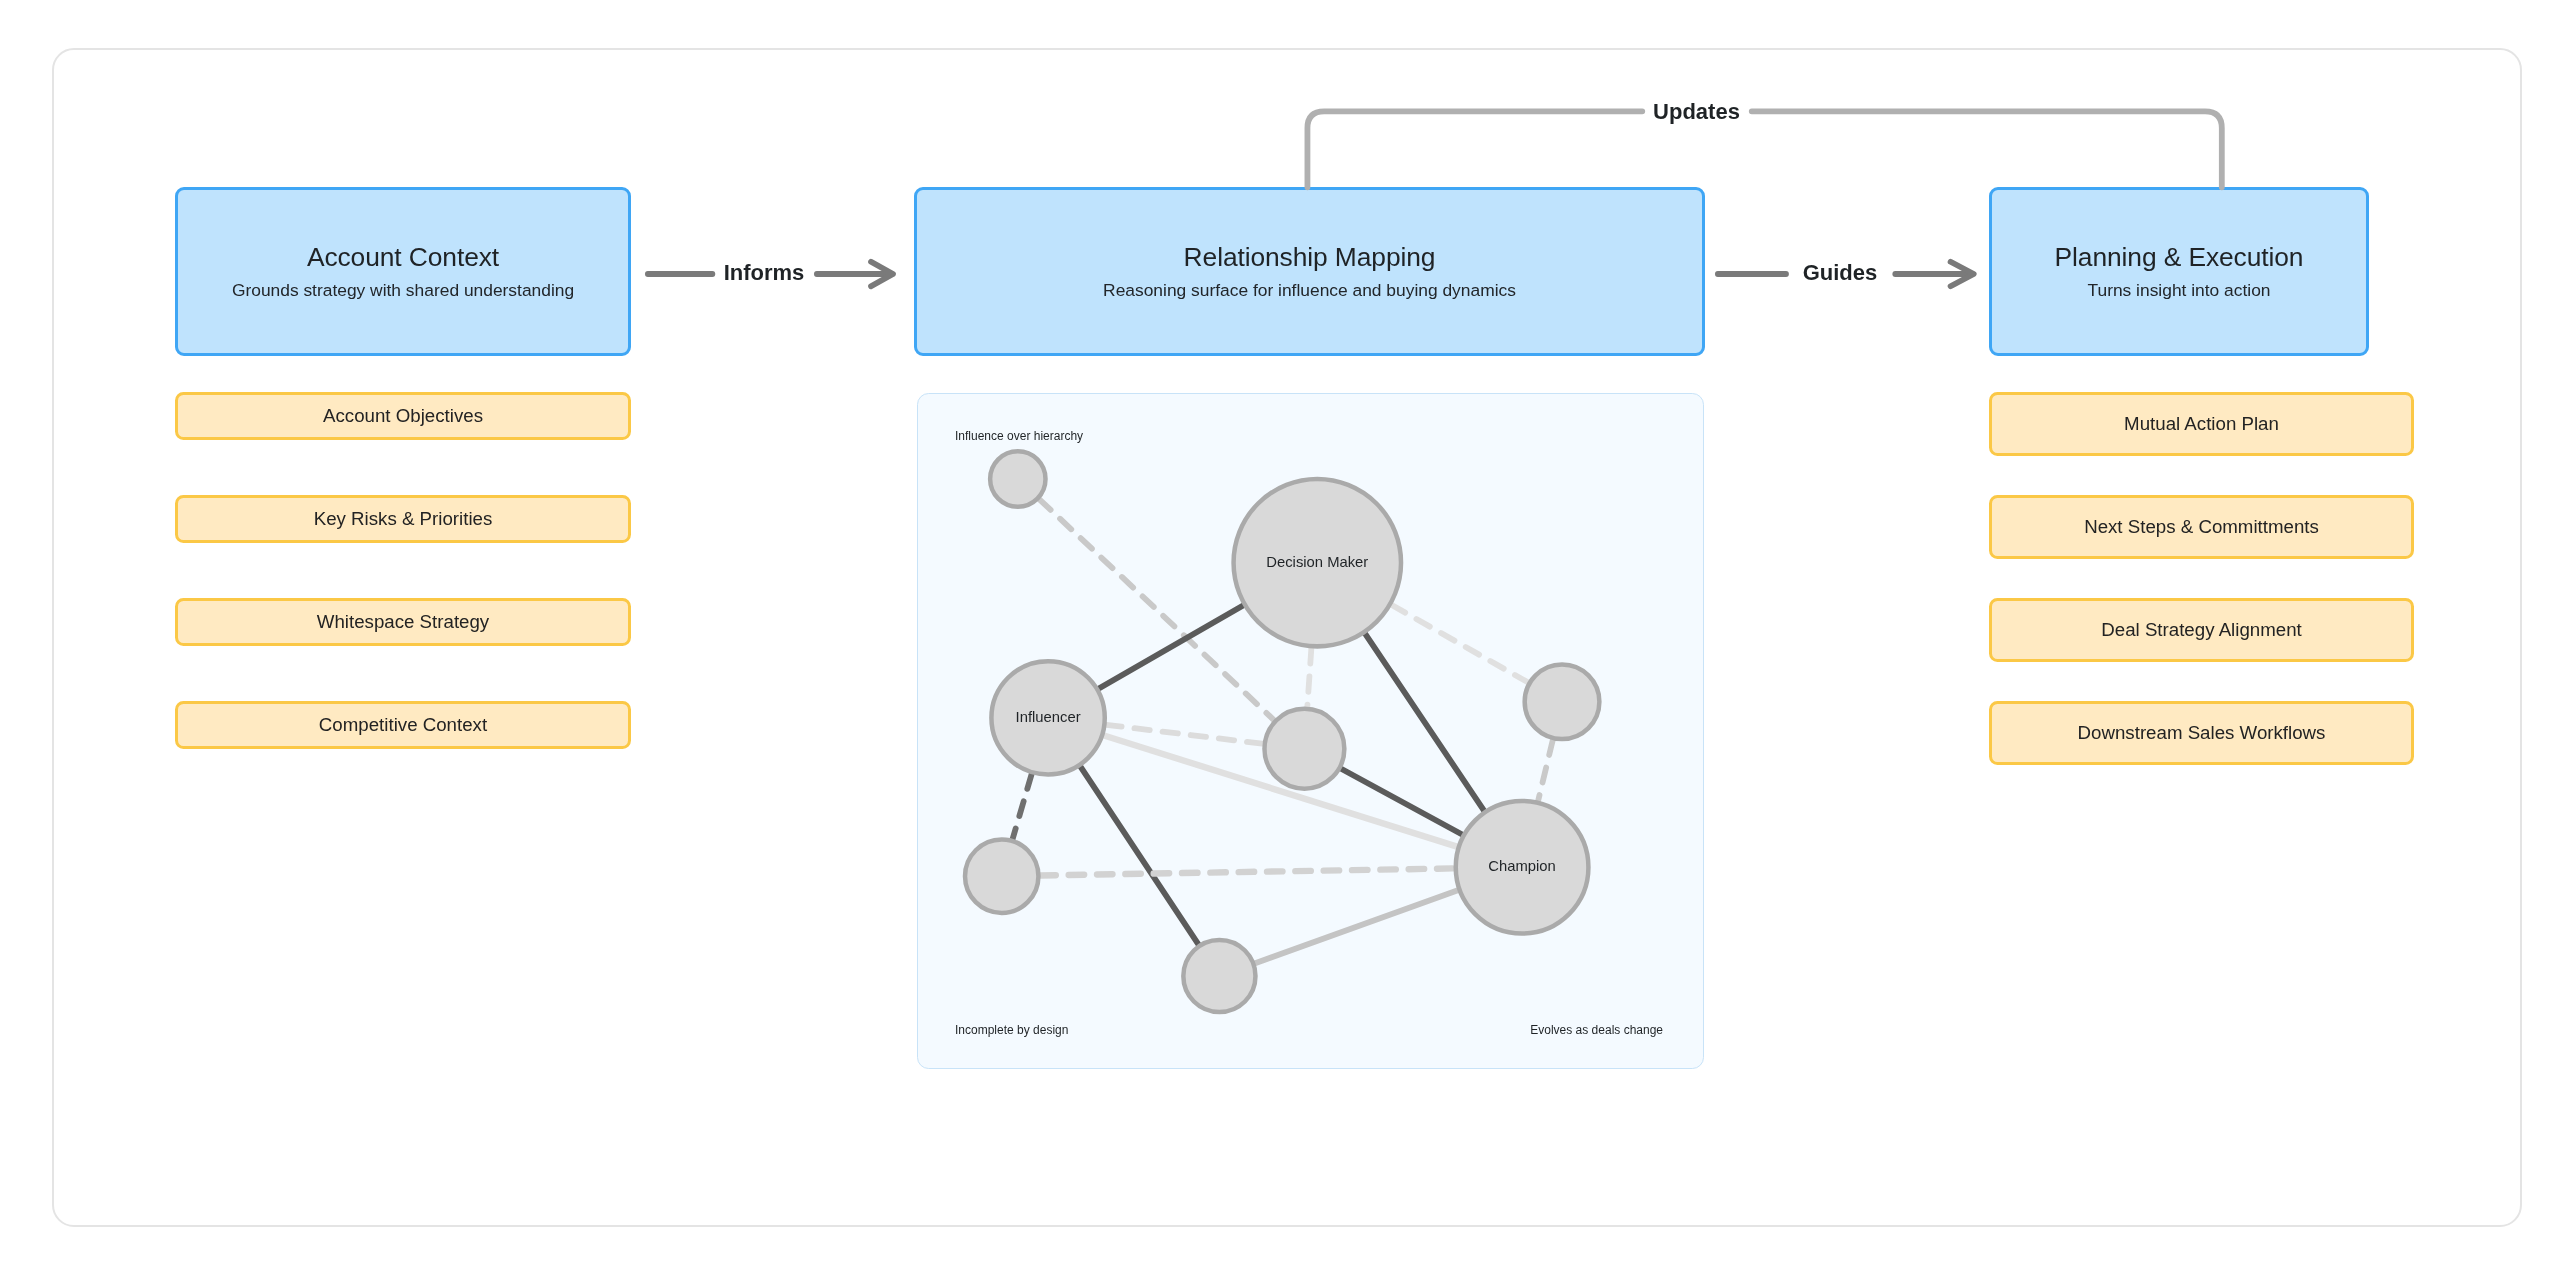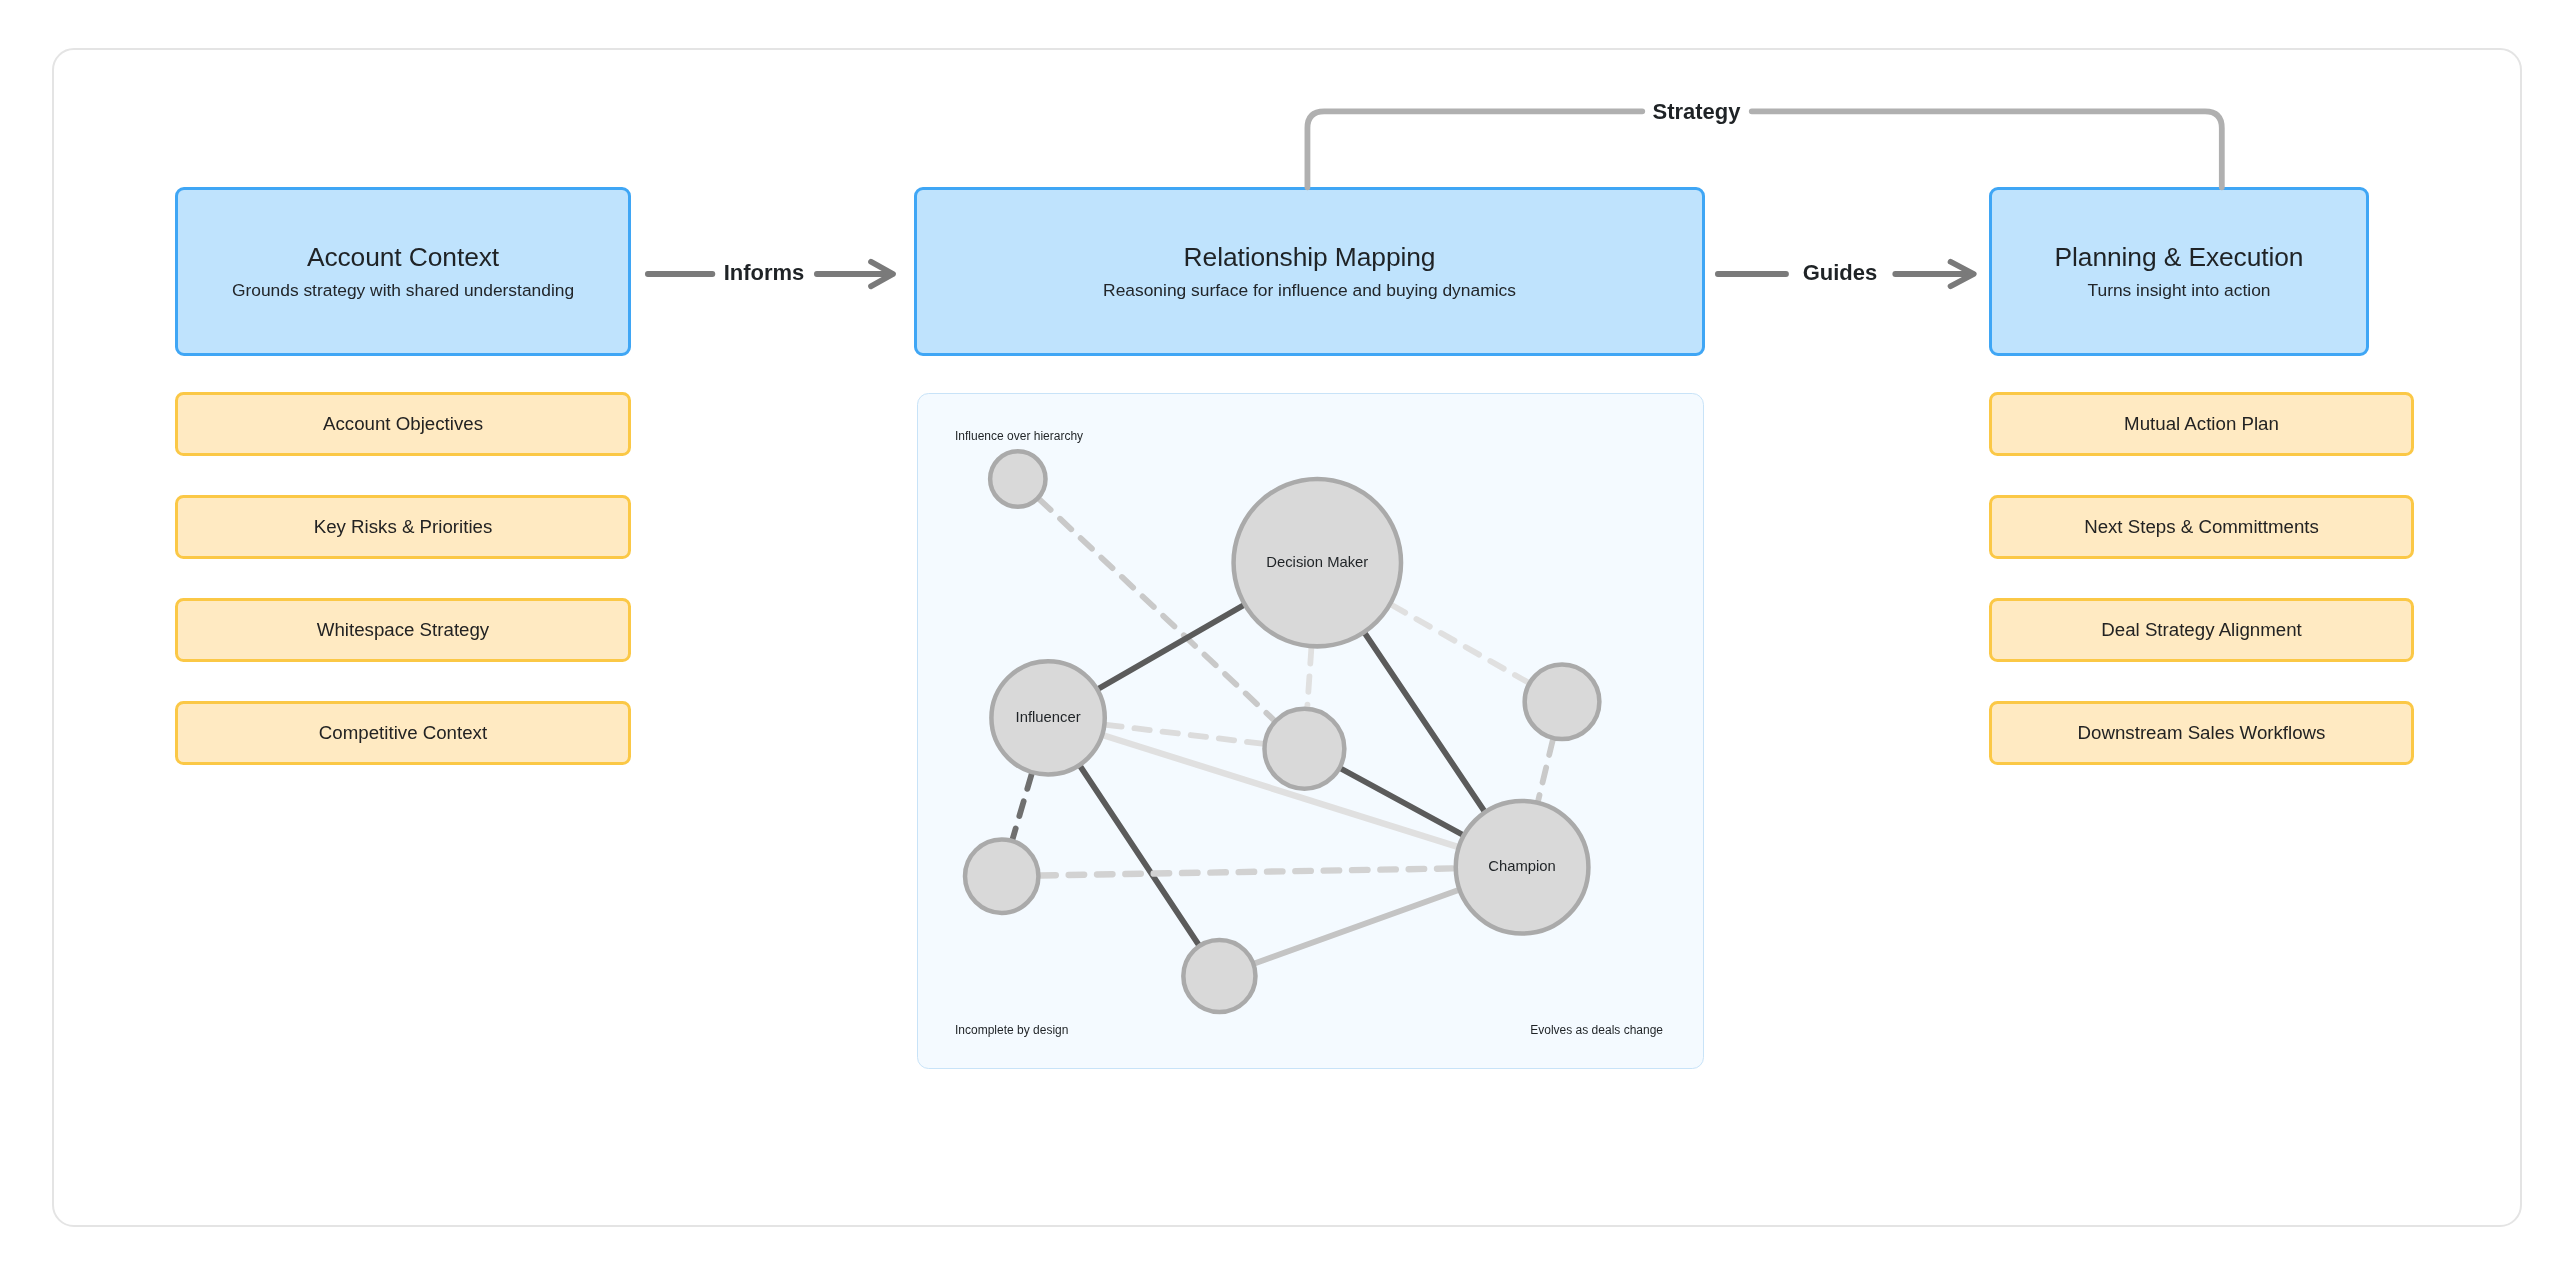--- a/index.html
+++ b/index.html
@@ -74,21 +74,21 @@
     background: #ffeac2;
     border: 3.9px solid #fbc846;
     border-radius: 8.4px;
     display: flex;
     align-items: center;
     justify-content: center;
     font-size: 18.7px;
     color: #232323;
     text-align: center;
   }
-  .col-left  .card { left: 175px;  width: 456px; height: 64px; }
+  .col-left  .card { left: 175px;  width: 456px; height: 48px; }
   .col-right .card { left: 1989px; width: 425px; height: 64px; }
   .card.r0 { top: 392px; }
   .card.r1 { top: 495px; }
   .card.r2 { top: 598px; }
   .card.r3 { top: 701px; }
 
   
   #graph-panel {
     position: absolute;
     left: 917px;
@@ -179,21 +179,21 @@
     <line x1="6" y1="20" x2="112" y2="20" stroke="#7a7a7a" stroke-width="9" stroke-linecap="round"></line>
     <line x1="282" y1="20" x2="392" y2="20" stroke="#7a7a7a" stroke-width="9" stroke-linecap="round"></line>
     <polyline points="368,1 404,20 368,39" fill="none" stroke="#7a7a7a" stroke-width="9" stroke-linecap="round" stroke-linejoin="round"></polyline>
   </svg>
   <div class="conn-label" style="left:1786px; top:260px; width:108px; text-align:center;">Guides</div>
 
   <svg class="conn-svg" style="left:1301px; top:97px; width:953px; height:97px;" viewBox="0 0 1480 150" width="953" height="97">
     <path d="M 10 140 L 10 48 Q 10 22 36 22 L 530 22" fill="none" stroke="#b0b0b0" stroke-width="9" stroke-linecap="round"></path>
     <path d="M 700 22 L 1404 22 Q 1430 22 1430 48 L 1430 140" fill="none" stroke="#b0b0b0" stroke-width="9" stroke-linecap="round"></path>
   </svg>
-  <div class="conn-label" style="left:1642px; top:99px; width:109px; text-align:center;">Strategy</div>
+  <div class="conn-label" style="left:1642px; top:99px; width:109px; text-align:center;">Updates</div>
 
   <div class="col-left">
     <div class="card r0">Account Objectives</div>
     <div class="card r1">Key Risks &amp; Priorities</div>
     <div class="card r2">Whitespace Strategy</div>
     <div class="card r3">Competitive Context</div>
   </div>
 
   <div class="col-right">
     <div class="card r0">Mutual Action Plan</div>

